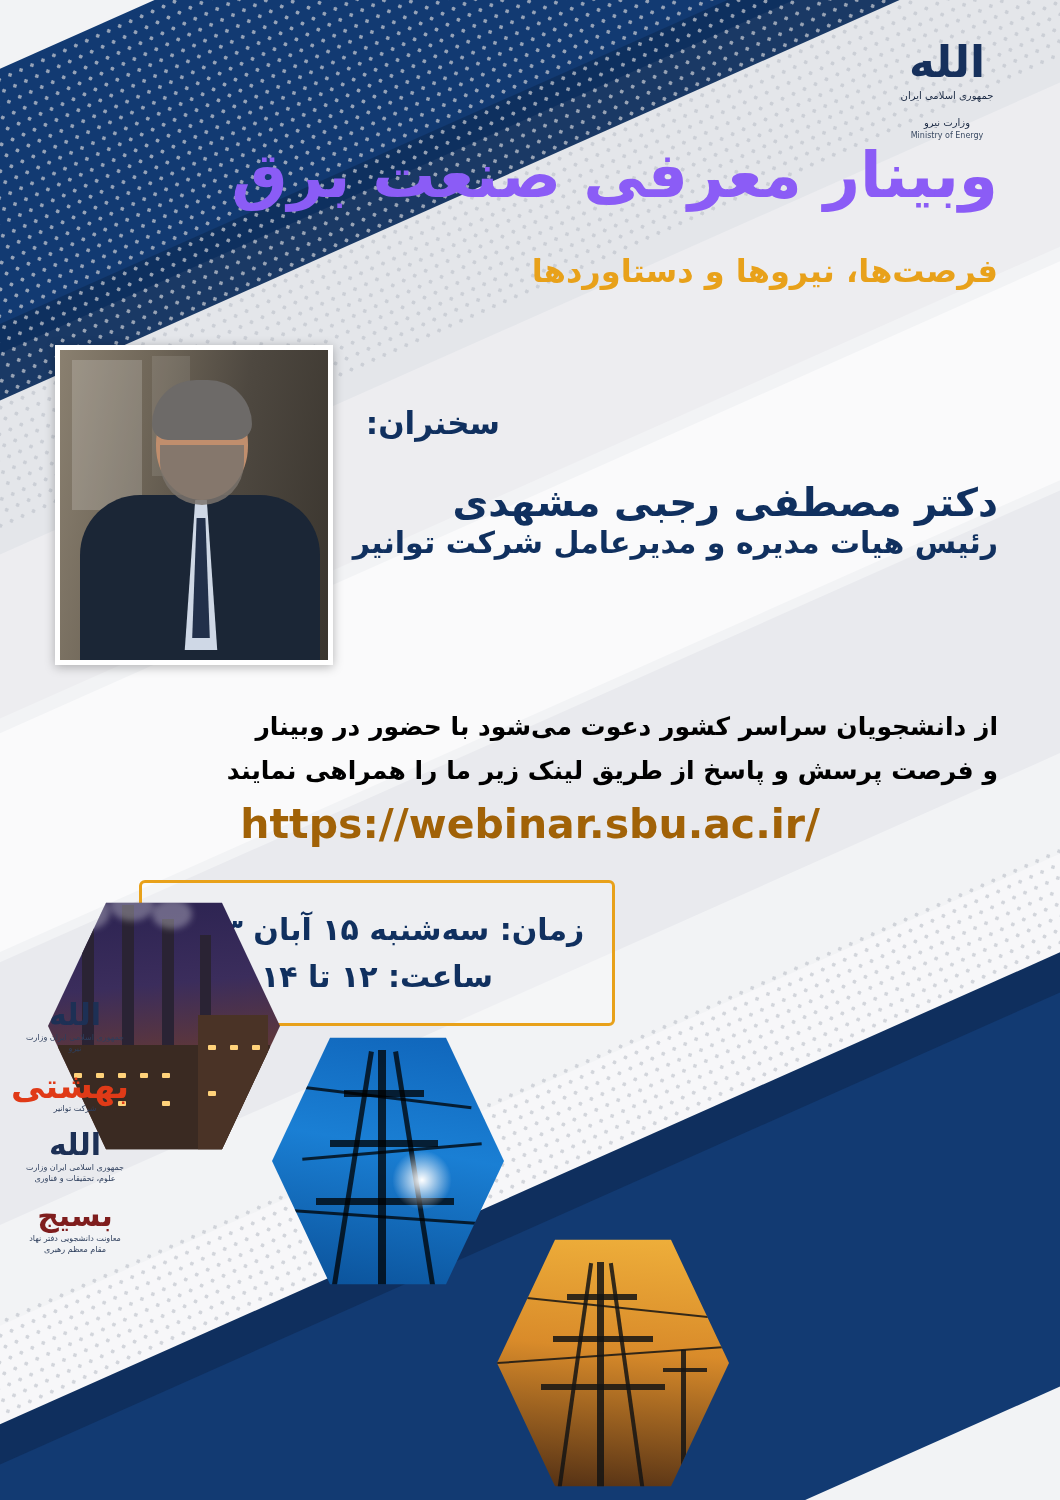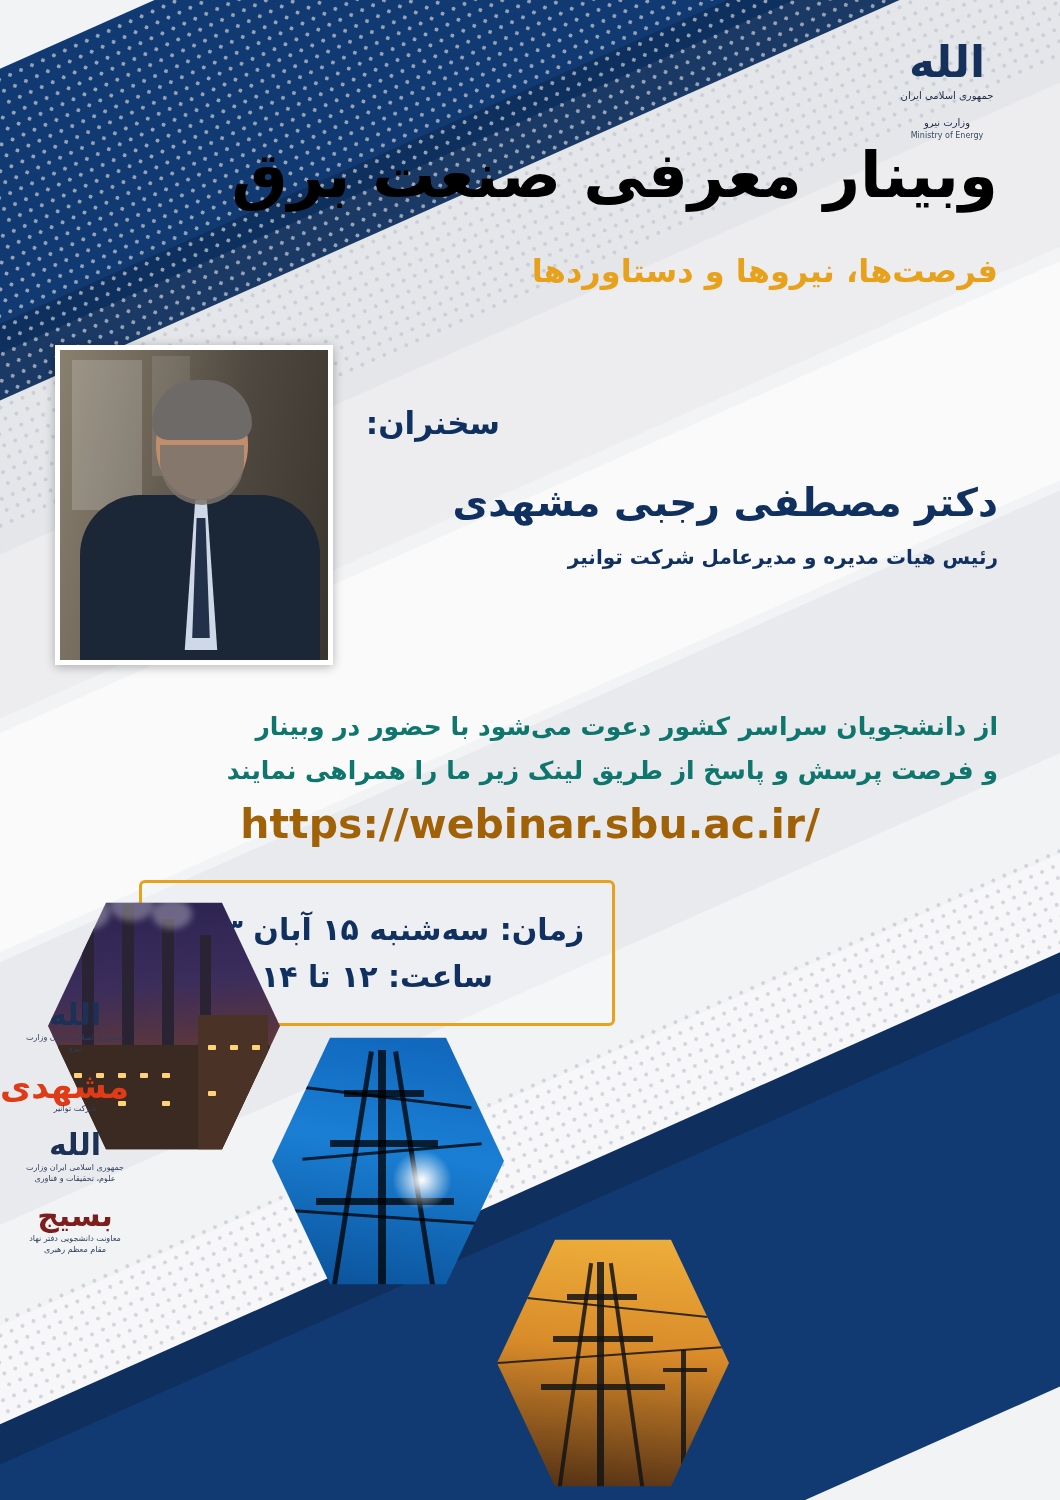--- a/index.html
+++ b/index.html
@@ -76,21 +76,21 @@
     position:absolute;right:38px;top:40px;width:150px;text-align:center;color:#1b2a44;
   }
   .min-logo .emblem{font-size:44px;line-height:44px;color:#16305c;font-weight:bold;}
   .min-logo .l1{font-size:10px;margin-top:6px;letter-spacing:.3px;}
   .min-logo .l2{font-size:10px;margin-top:16px;}
   .min-logo .l3{font-size:8px;margin-top:3px;color:#3a4a63;}
   
   .title{
     position:absolute;right:62px;top:140px;left:62px;
     text-align:right;
-    font-size:63px;font-weight:bold;color:#000000;
+    font-size:63px;font-weight:bold;color:#8b5cf6;
     letter-spacing:-1px;
     line-height:1.15;
     direction:rtl;
   }
   .subtitle{
     position:absolute;right:62px;top:252px;left:62px;
     text-align:right;
     font-size:32px;font-weight:bold;color:#e8a11a;
     direction:rtl;
   }
@@ -98,22 +98,22 @@
   .speaker-label{
     position:absolute;right:560px;top:405px;
     font-size:31px;font-weight:bold;color:#10305f;
   }
   .speaker-name{
     position:absolute;right:62px;top:480px;width:650px;
     text-align:right;font-size:39px;font-weight:bold;color:#10305f;
     direction:rtl;
   }
   .speaker-role{
-    position:absolute;right:62px;top:544px;width:650px;
-    text-align:right;font-size:20px;font-weight:bold;color:#10305f;
+    position:absolute;right:62px;top:523px;width:650px;
+    text-align:right;font-size:30px;font-weight:bold;color:#10305f;
     direction:rtl;line-height:1.35;
   }
   
   .photo{
     position:absolute;left:55px;top:345px;width:268px;height:310px;
     border:5px solid #ffffff;
     box-shadow:0 2px 10px rgba(0,0,0,.28);
     background:linear-gradient(160deg,#6d6456 0%,#4a4339 45%,#2f2a24 100%);
     overflow:hidden;
   }
@@ -143,21 +143,21 @@
     clip-path:polygon(40% 0,60% 0,78% 100%,22% 100%);
   }
   .ph-tie{
     position:absolute;left:130px;top:168px;width:22px;height:120px;background:#22304a;
     clip-path:polygon(30% 0,70% 0,90% 100%,10% 100%);
   }
   
   .invite{
     position:absolute;right:62px;top:705px;left:120px;
     text-align:right;direction:rtl;
-    font-size:25px;font-weight:bold;color:#0f766e;line-height:1.75;
+    font-size:25px;font-weight:bold;color:#000000;line-height:1.75;
   }
   .link{
     position:absolute;right:240px;top:800px;
     font-size:41px;font-weight:bold;color:#a16207;direction:ltr;
   }
   
   .datebox{
     position:absolute;right:445px;top:880px;width:470px;height:140px;
     border:3px solid #e8a11a;border-radius:6px;
     display:flex;flex-direction:column;align-items:center;justify-content:center;gap:12px;
@@ -304,21 +304,21 @@
     <div class="tower-line-d" style="left:166px;top:136px;width:44px;height:4px;"></div>
   </div>
 
   <div class="sponsors">
     <div class="sp">
       <div class="mark">الله</div>
       <div class="cap">جمهوری اسلامی ایران
 وزارت نیرو</div>
     </div>
     <div class="sp sp-tavanir">
-      <div class="mark">مشهدی</div>
+      <div class="mark">بهشتی</div>
       <div class="cap">شرکت توانیر</div>
     </div>
     <div class="sp">
       <div class="mark">الله</div>
       <div class="cap">جمهوری اسلامی ایران
 وزارت علوم، تحقیقات و فناوری</div>
     </div>
     <div class="sp sp-basij">
       <div class="mark">بسیج</div>
       <div class="cap">معاونت دانشجویی

